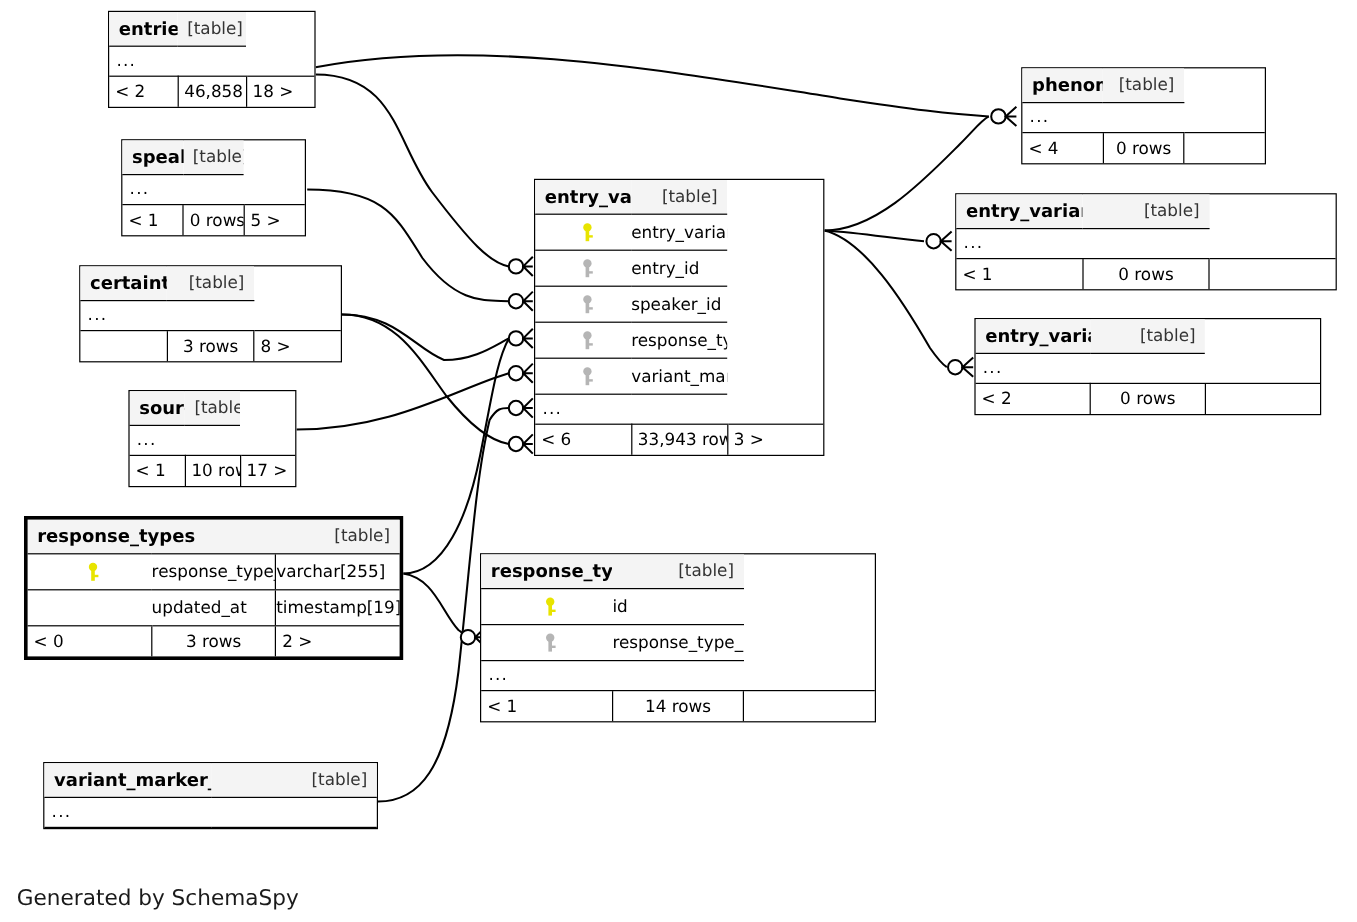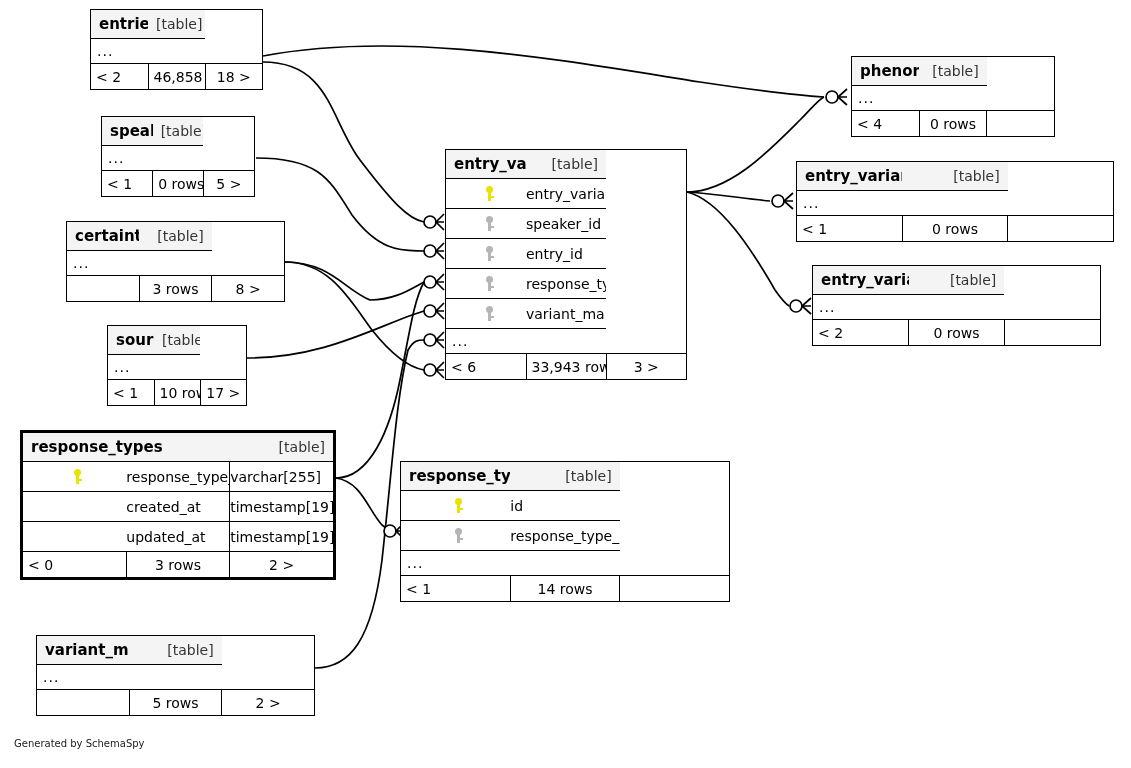--- a/index.html
+++ b/index.html
@@ -144,27 +144,27 @@
   .ftrow td {
     height: 25px;
     border-left: none;
     border-right: none;
     border-bottom: none;
     font-size: 14px;
     padding: 0 5px;
   }
   .ft-l { text-align: left; }
   .ft-c { text-align: center; border-left: 1px solid #000 !important; }
-  .ft-r { text-align: center;  border-left: 1px solid #000 !important; }
+  .ft-r { text-align: left;  border-left: 1px solid #000 !important; }
 
   #footnote {
     position: absolute;
     left: 14px;
     top: 738px;
-    font-size: 10px;
+    font-size: 18px;
     color: #1a1a1a;
   }
 </style>
 </head>
 <body>
 
 <div id="canvas">
 
   <svg id="edges" viewBox="0 0 1131 768" xmlns="http://www.w3.org/2000/svg">
     <g fill="none" stroke="#000000" stroke-width="1.7">
@@ -329,25 +329,20 @@
 
       <tr class="colrow">
         <td class="col-key">
           <span class="keyicon pk"><i class="head"></i><i class="shaft"></i><i class="tooth"></i></span>
         </td>
         <td class="col-name">response_type_id</td>
         <td class="col-type" style="width:118px;">varchar[255]</td>
       </tr>
       <tr class="colrow">
         <td class="col-key"></td>
-        <td class="col-name">created_at</td>
-        <td class="col-type">timestamp[19]</td>
-      </tr>
-      <tr class="colrow">
-        <td class="col-key"></td>
         <td class="col-name">updated_at</td>
         <td class="col-type">timestamp[19]</td>
       </tr>
 
       <tr class="ftrow">
         <td class="ft-l" style="width:86px;">&lt; 0</td>
         <td class="ft-c">3 rows</td>
         <td class="ft-r" style="width:98px;">2 &gt;</td>
       </tr>
     </tbody>
@@ -357,25 +352,20 @@
   <div class="table-node" style="left:36px; top:635px; width:279px;">
     <table class="tbl">
       <tbody>
           <tr class="hdr">
         <td class="t-name">variant_marker_labels</td>
         <td class="t-tag">[table]</td>
       </tr>
       <tr class="ellrow">
         <td colspan="2">...</td>
       </tr>
-      <tr class="ftrow">
-        <td class="ft-l" style="width:72px;"></td>
-        <td class="ft-c">5 rows</td>
-        <td class="ft-r" style="width:100px;">2 &gt;</td>
-      </tr>
     </tbody>
       </table>
   </div>
 
   <div class="table-node" style="left:445px; top:149px; width:242px;">
     <table class="tbl">
       <tbody>
           <tr class="hdr">
         <td class="t-name">entry_variants</td>
         <td class="t-tag">[table]</td>
@@ -384,27 +374,27 @@
       <tr class="colrow">
         <td class="col-key">
           <span class="keyicon pk"><i class="head"></i><i class="shaft"></i><i class="tooth"></i></span>
         </td>
         <td class="col-name">entry_variant_id</td>
       </tr>
       <tr class="colrow">
         <td class="col-key">
           <span class="keyicon fk"><i class="head"></i><i class="shaft"></i><i class="tooth"></i></span>
         </td>
+        <td class="col-name">entry_id</td>
+      </tr>
+      <tr class="colrow">
+        <td class="col-key">
+          <span class="keyicon fk"><i class="head"></i><i class="shaft"></i><i class="tooth"></i></span>
+        </td>
         <td class="col-name">speaker_id</td>
-      </tr>
-      <tr class="colrow">
-        <td class="col-key">
-          <span class="keyicon fk"><i class="head"></i><i class="shaft"></i><i class="tooth"></i></span>
-        </td>
-        <td class="col-name">entry_id</td>
       </tr>
       <tr class="colrow">
         <td class="col-key">
           <span class="keyicon fk"><i class="head"></i><i class="shaft"></i><i class="tooth"></i></span>
         </td>
         <td class="col-name">response_type</td>
       </tr>
       <tr class="colrow">
         <td class="col-key">
           <span class="keyicon fk"><i class="head"></i><i class="shaft"></i><i class="tooth"></i></span>

